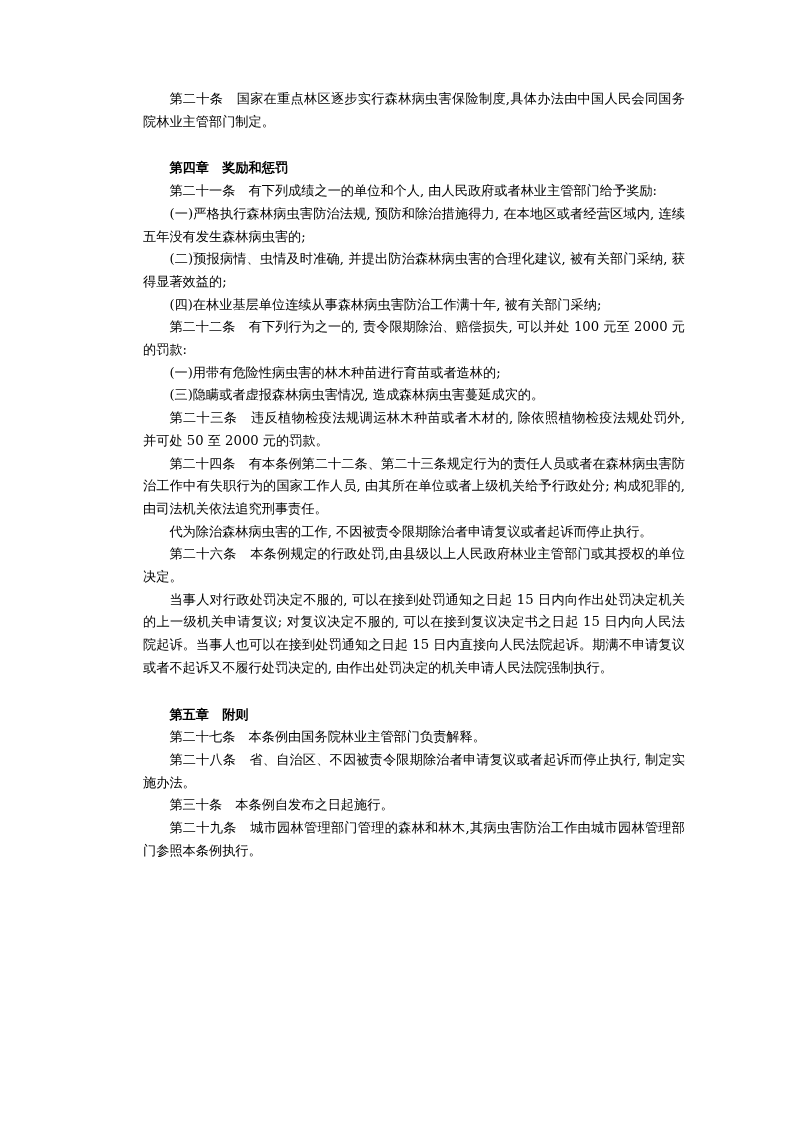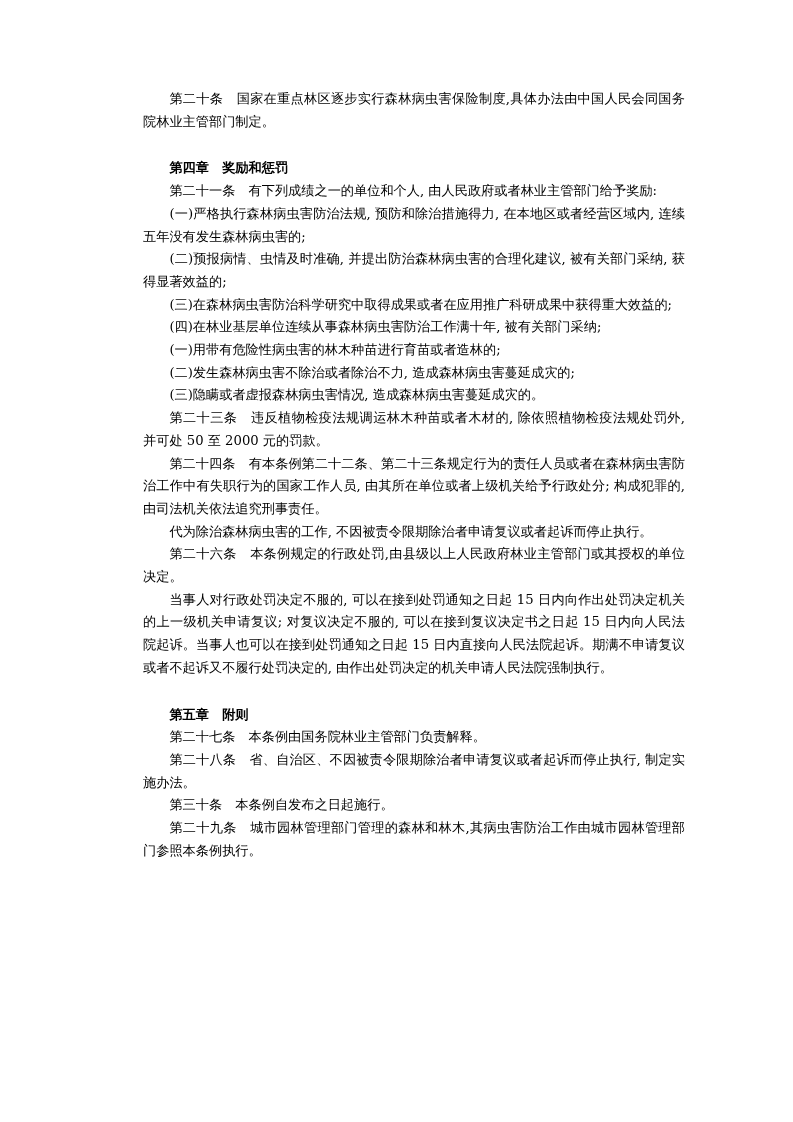--- a/index.html
+++ b/index.html
@@ -44,24 +44,23 @@
 </head>
 <body>
 
 <div class="page">
   <div class="doc-body">
     <p class="body">第二十条　国家在重点林区逐步实行森林病虫害保险制度,具体办法由中国人民会同国务院林业主管部门制定。</p>
     <p class="heading">第四章　奖励和惩罚</p>
     <p class="body">第二十一条　有下列成绩之一的单位和个人, 由人民政府或者林业主管部门给予奖励:</p>
     <p class="body">(一)严格执行森林病虫害防治法规, 预防和除治措施得力, 在本地区或者经营区域内, 连续五年没有发生森林病虫害的;</p>
     <p class="body">(二)预报病情、虫情及时准确, 并提出防治森林病虫害的合理化建议, 被有关部门采纳, 获得显著效益的;</p>
-    <p class="body">(三)在森林病虫害防治科学研究中取得成果或者在应用推广科研成果中获得重大效益的;</p>
     <p class="body">(四)在林业基层单位连续从事森林病虫害防治工作满十年, 被有关部门采纳;</p>
+    <p class="body">第二十二条　有下列行为之一的, 责令限期除治、赔偿损失, 可以并处 100 元至 2000 元的罚款:</p>
     <p class="body">(一)用带有危险性病虫害的林木种苗进行育苗或者造林的;</p>
-    <p class="body">(二)发生森林病虫害不除治或者除治不力, 造成森林病虫害蔓延成灾的;</p>
     <p class="body">(三)隐瞒或者虚报森林病虫害情况, 造成森林病虫害蔓延成灾的。</p>
     <p class="body">第二十三条　违反植物检疫法规调运林木种苗或者木材的, 除依照植物检疫法规处罚外, 并可处 50 至 2000 元的罚款。</p>
     <p class="body">第二十四条　有本条例第二十二条、第二十三条规定行为的责任人员或者在森林病虫害防治工作中有失职行为的国家工作人员, 由其所在单位或者上级机关给予行政处分; 构成犯罪的, 由司法机关依法追究刑事责任。</p>
     <p class="body">代为除治森林病虫害的工作, 不因被责令限期除治者申请复议或者起诉而停止执行。</p>
     <p class="body">第二十六条　本条例规定的行政处罚,由县级以上人民政府林业主管部门或其授权的单位决定。</p>
     <p class="body">当事人对行政处罚决定不服的, 可以在接到处罚通知之日起 15 日内向作出处罚决定机关的上一级机关申请复议; 对复议决定不服的, 可以在接到复议决定书之日起 15 日内向人民法院起诉。当事人也可以在接到处罚通知之日起 15 日内直接向人民法院起诉。期满不申请复议或者不起诉又不履行处罚决定的, 由作出处罚决定的机关申请人民法院强制执行。</p>
     <p class="heading">第五章　附则</p>
     <p class="body">第二十七条　本条例由国务院林业主管部门负责解释。</p>
     <p class="body">第二十八条　省、自治区、不因被责令限期除治者申请复议或者起诉而停止执行, 制定实施办法。</p>
     <p class="body">第三十条　本条例自发布之日起施行。</p>

